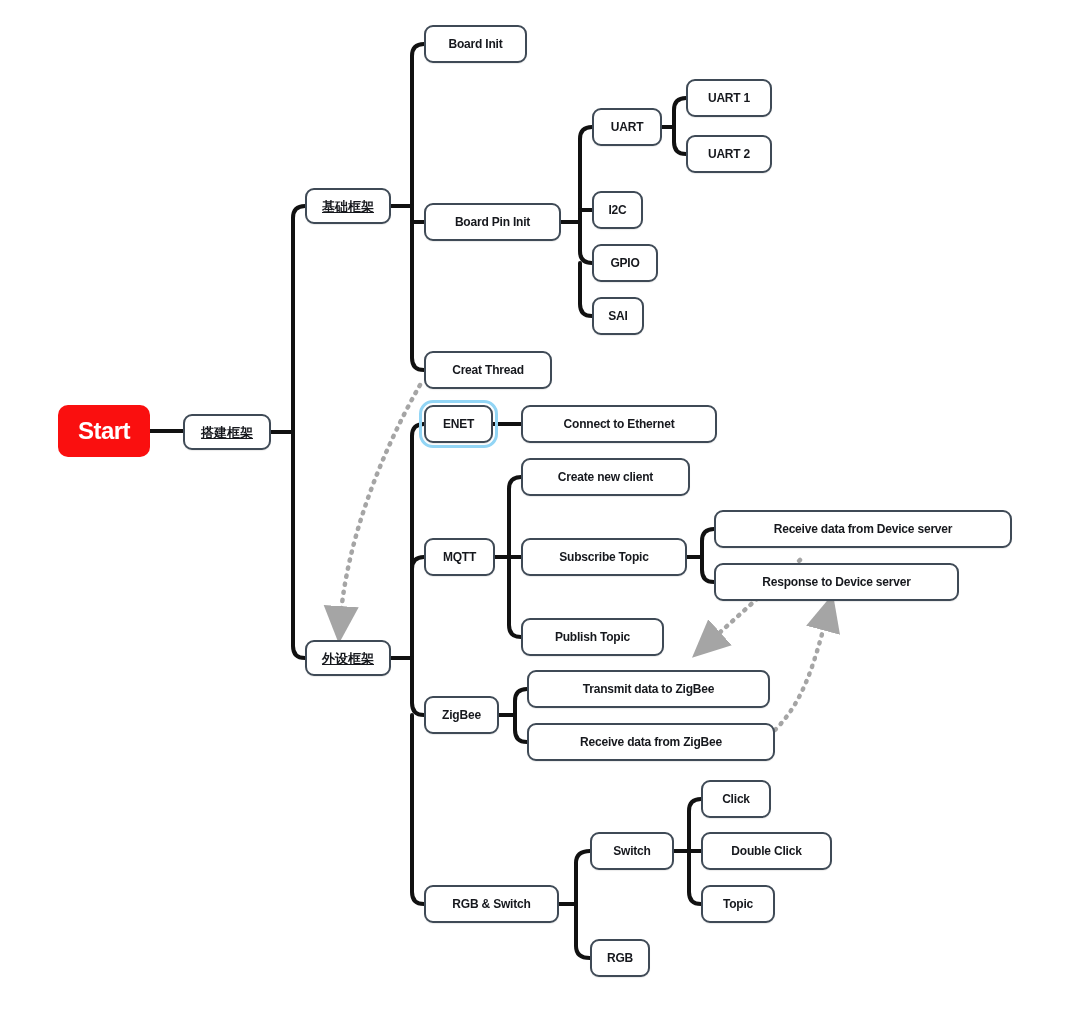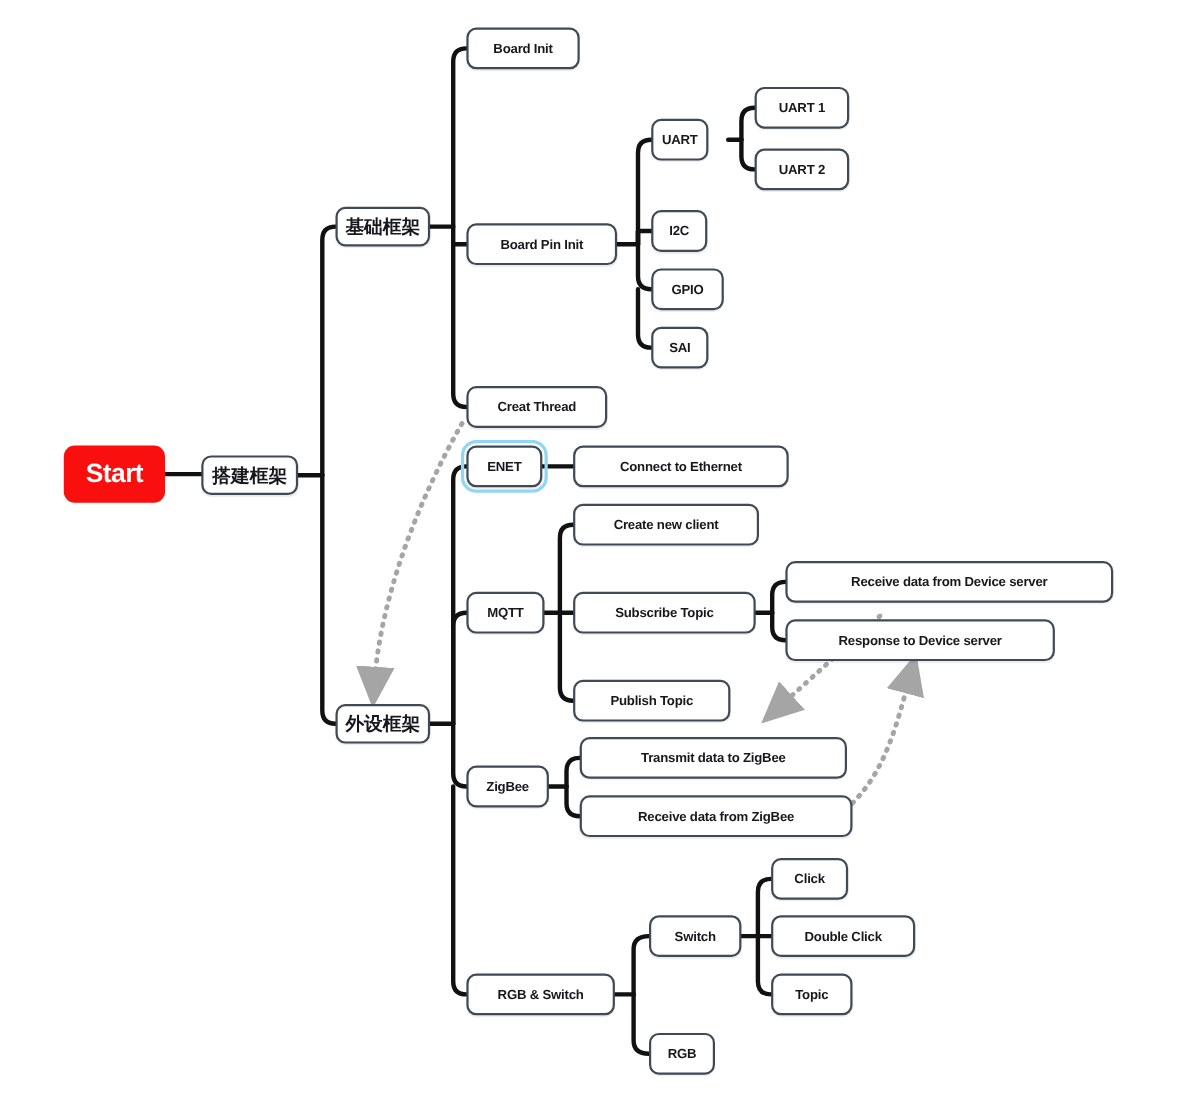--- a/index.html
+++ b/index.html
@@ -49,22 +49,23 @@
     background: #fa0f0f;
     border: none;
     color: #ffffff;
     font-size: 24px;
     border-radius: 10px;
     font-weight: bold;
     letter-spacing: -0.5px;
     box-shadow: none;
   }
   .node.cjk {
-    font-size: 17px;
+    font-size: 13px;
     letter-spacing: 0px;
+    text-decoration: underline;
   }
   .node.selected {
     outline: 3px solid #92d5f5;
     outline-offset: 2px;
     border-radius: 9px;
   }
   .node-label {
     display: block;
     line-height: 1;
   }
@@ -163,21 +164,21 @@
   </div>
 
   <div class="node" style="left:424px; top:203px; width:137px; height:38px;">
     <span class="node-label">Board Pin Init</span>
   </div>
 
   <div class="node" style="left:424px; top:351px; width:128px; height:38px;">
     <span class="node-label">Creat Thread</span>
   </div>
 
-  <div class="node" style="left:592px; top:108px; width:52px; height:38px;">
+  <div class="node" style="left:592px; top:108px; width:70px; height:38px;">
     <span class="node-label">UART</span>
   </div>
 
   <div class="node" style="left:686px; top:79px; width:86px; height:38px;">
     <span class="node-label">UART 1</span>
   </div>
 
   <div class="node" style="left:686px; top:135px; width:86px; height:38px;">
     <span class="node-label">UART 2</span>
   </div>

